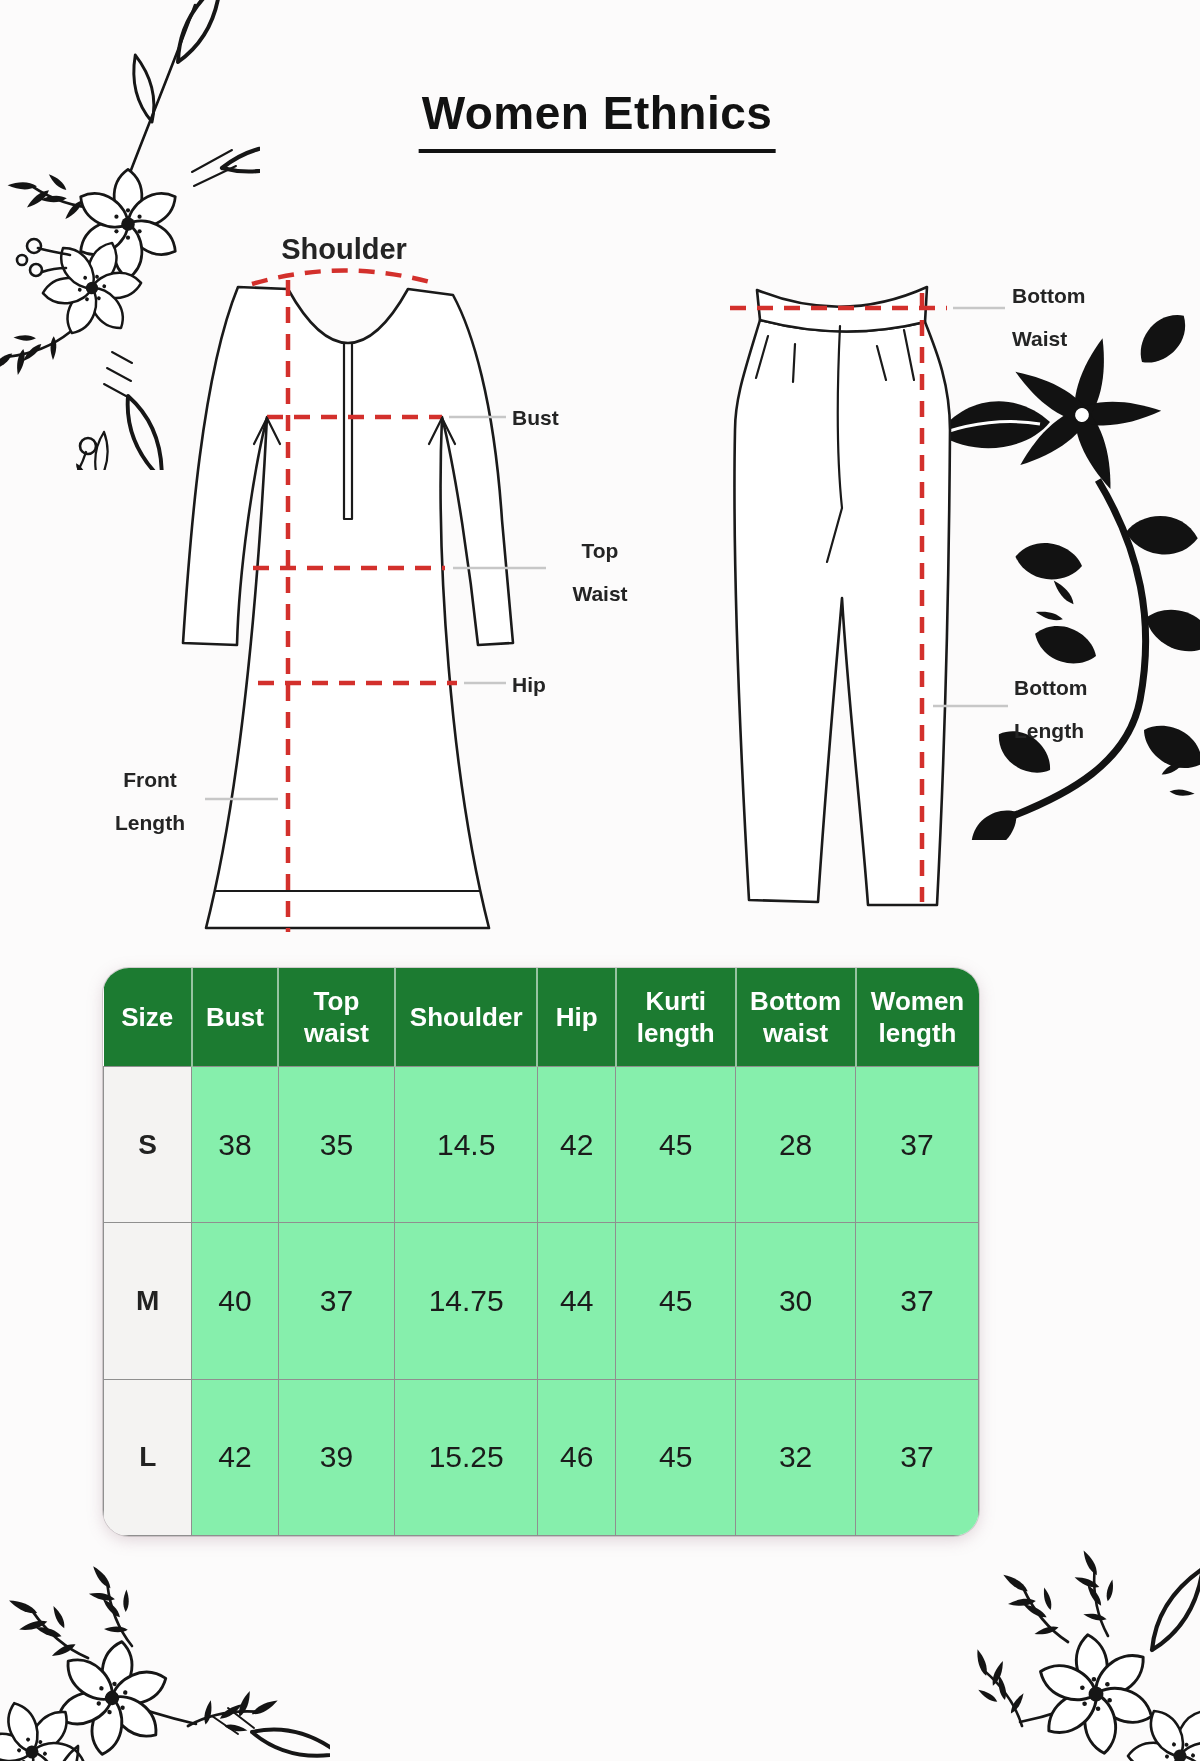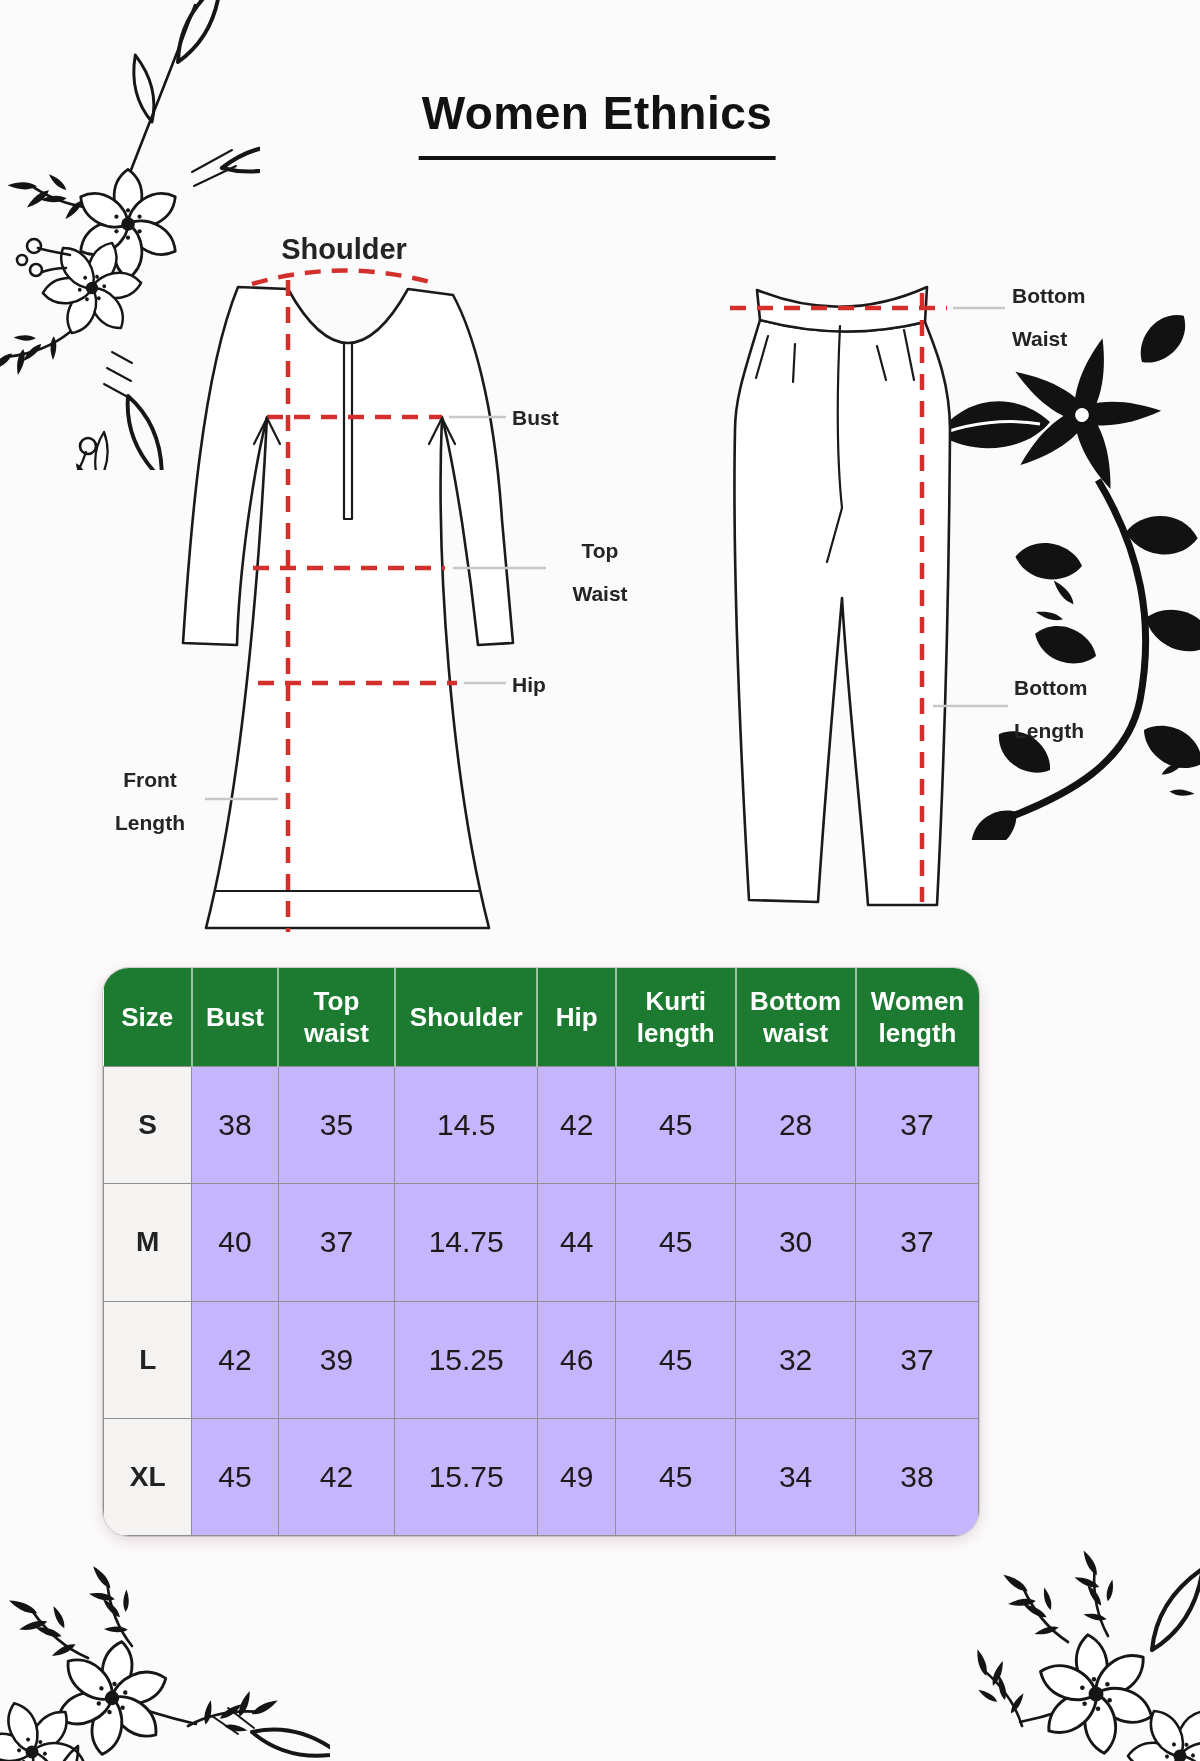--- a/index.html
+++ b/index.html
@@ -6,21 +6,21 @@
   body{
     width:1200px;height:1761px;position:relative;overflow:hidden;
     background:#fcfbfb;color:#1b1b1b;
     font-family:"Liberation Sans",sans-serif;
   }
   .abs{position:absolute}
   
   .page-title{
     left:597px;top:86px;transform:translateX(-50%);
     font-size:46px;font-weight:700;color:#121212;letter-spacing:.5px;
-    border-bottom:4px solid #121212;padding:0 3px 16px 3px;white-space:nowrap;
+    border-bottom:4px solid #121212;padding:0 3px 9px 3px;white-space:nowrap;
   }
   
   .dlabel{
     font-size:21px;font-weight:600;color:#242424;
     line-height:43px;white-space:nowrap;
   }
   .center{text-align:center}
   .vcenter{transform:translateY(-50%)}
   .ccenter{transform:translate(-50%,-50%)}
   
@@ -36,21 +36,21 @@
     box-shadow:0 4px 16px rgba(150,110,130,.28), 0 0 0 1px rgba(140,140,140,.35);
   }
   table{width:100%;height:100%;border-collapse:collapse;table-layout:fixed}
   th{
     background:#1c7b31;color:#ffffff;font-size:26px;font-weight:700;
     height:98px;text-align:center;vertical-align:middle;line-height:1.25;
     border-right:2px solid rgba(255,255,255,.55);padding:0 8px;
   }
   th:last-child{border-right:none}
   td{
-    height:94px;border:1.5px solid #8f8f8f;background:#c4b5fd;
+    height:94px;border:1.5px solid #8f8f8f;background:#86efac;
     font-size:30px;color:#1b1b1b;text-align:center;vertical-align:middle;
   }
   td.size-cell{background:#f4f3f2;font-weight:700;font-size:28px;color:#222}
 </style>
 </head>
 <body>
 
 <svg width="0" height="0" style="position:absolute" aria-hidden="true">
   <defs>
     <path id="petal" d="M0,0 C-15,-9 -20,-38 0,-52 C20,-38 15,-9 0,0"></path>
@@ -277,25 +277,15 @@
       <tr>
         <td class="size-cell">L</td>
         <td>42</td>
         <td>39</td>
         <td>15.25</td>
         <td>46</td>
         <td>45</td>
         <td>32</td>
         <td>37</td>
       </tr>
-      <tr>
-        <td class="size-cell">XL</td>
-        <td>45</td>
-        <td>42</td>
-        <td>15.75</td>
-        <td>49</td>
-        <td>45</td>
-        <td>34</td>
-        <td>38</td>
-      </tr>
     </tbody>
   </table>
 </div>
 
 </body></html>

